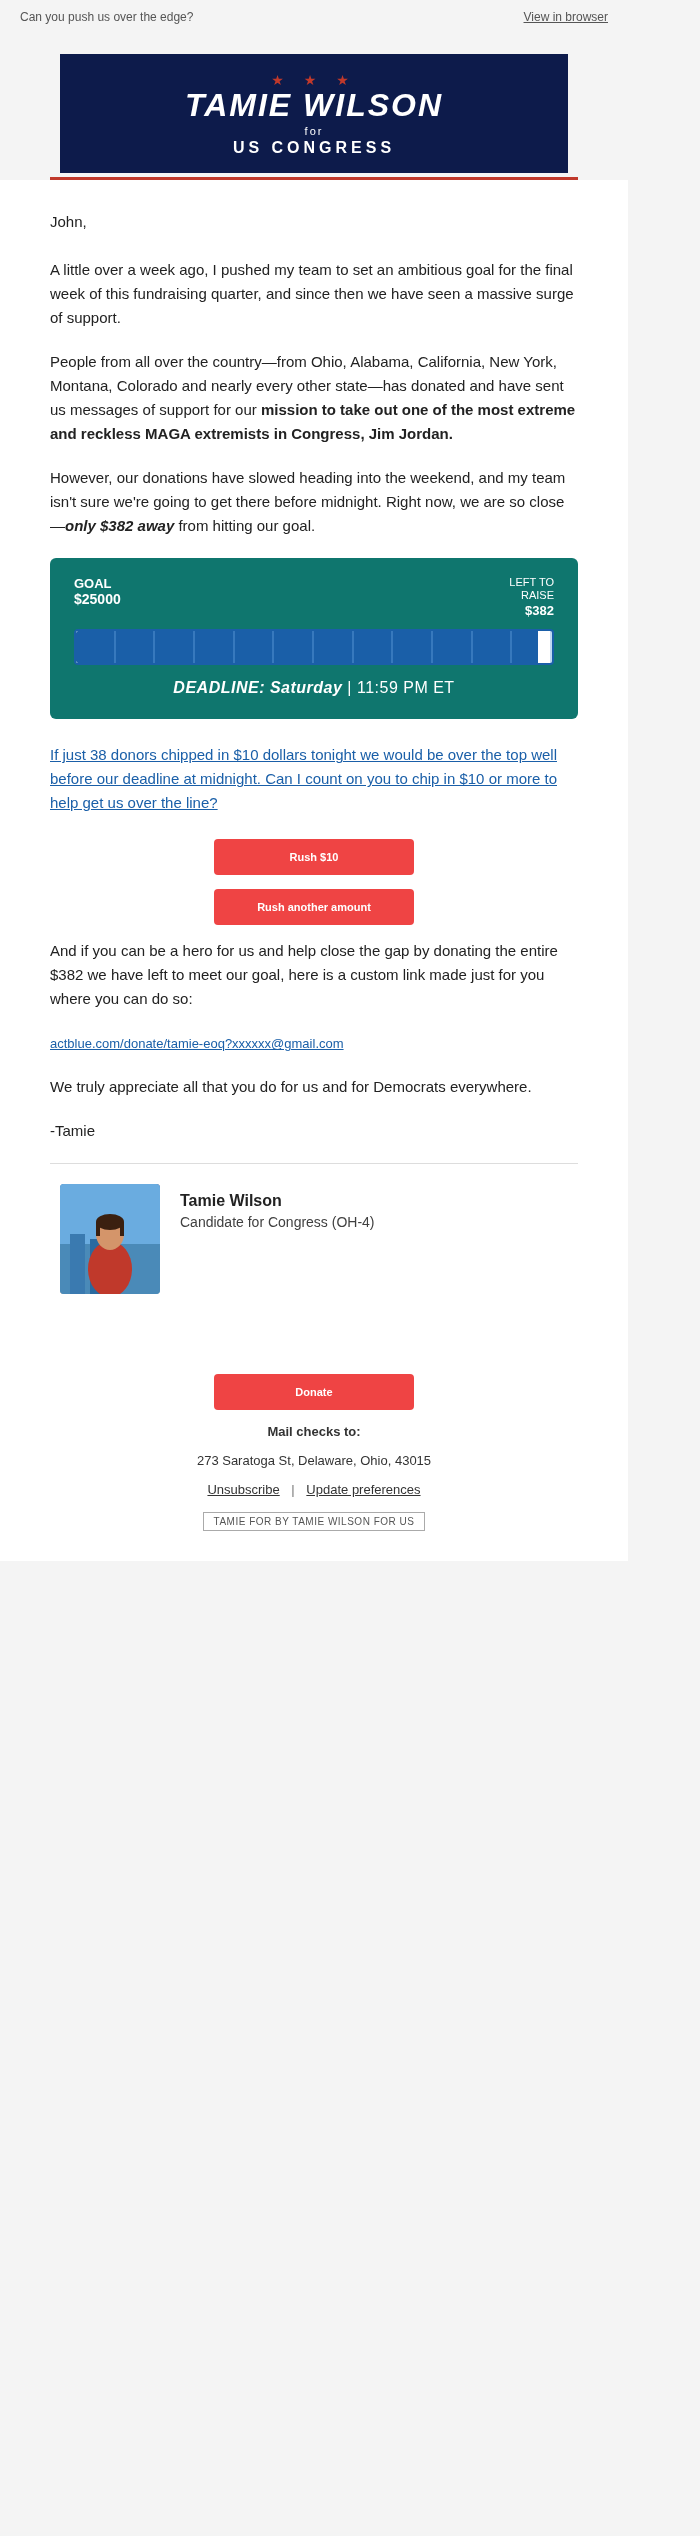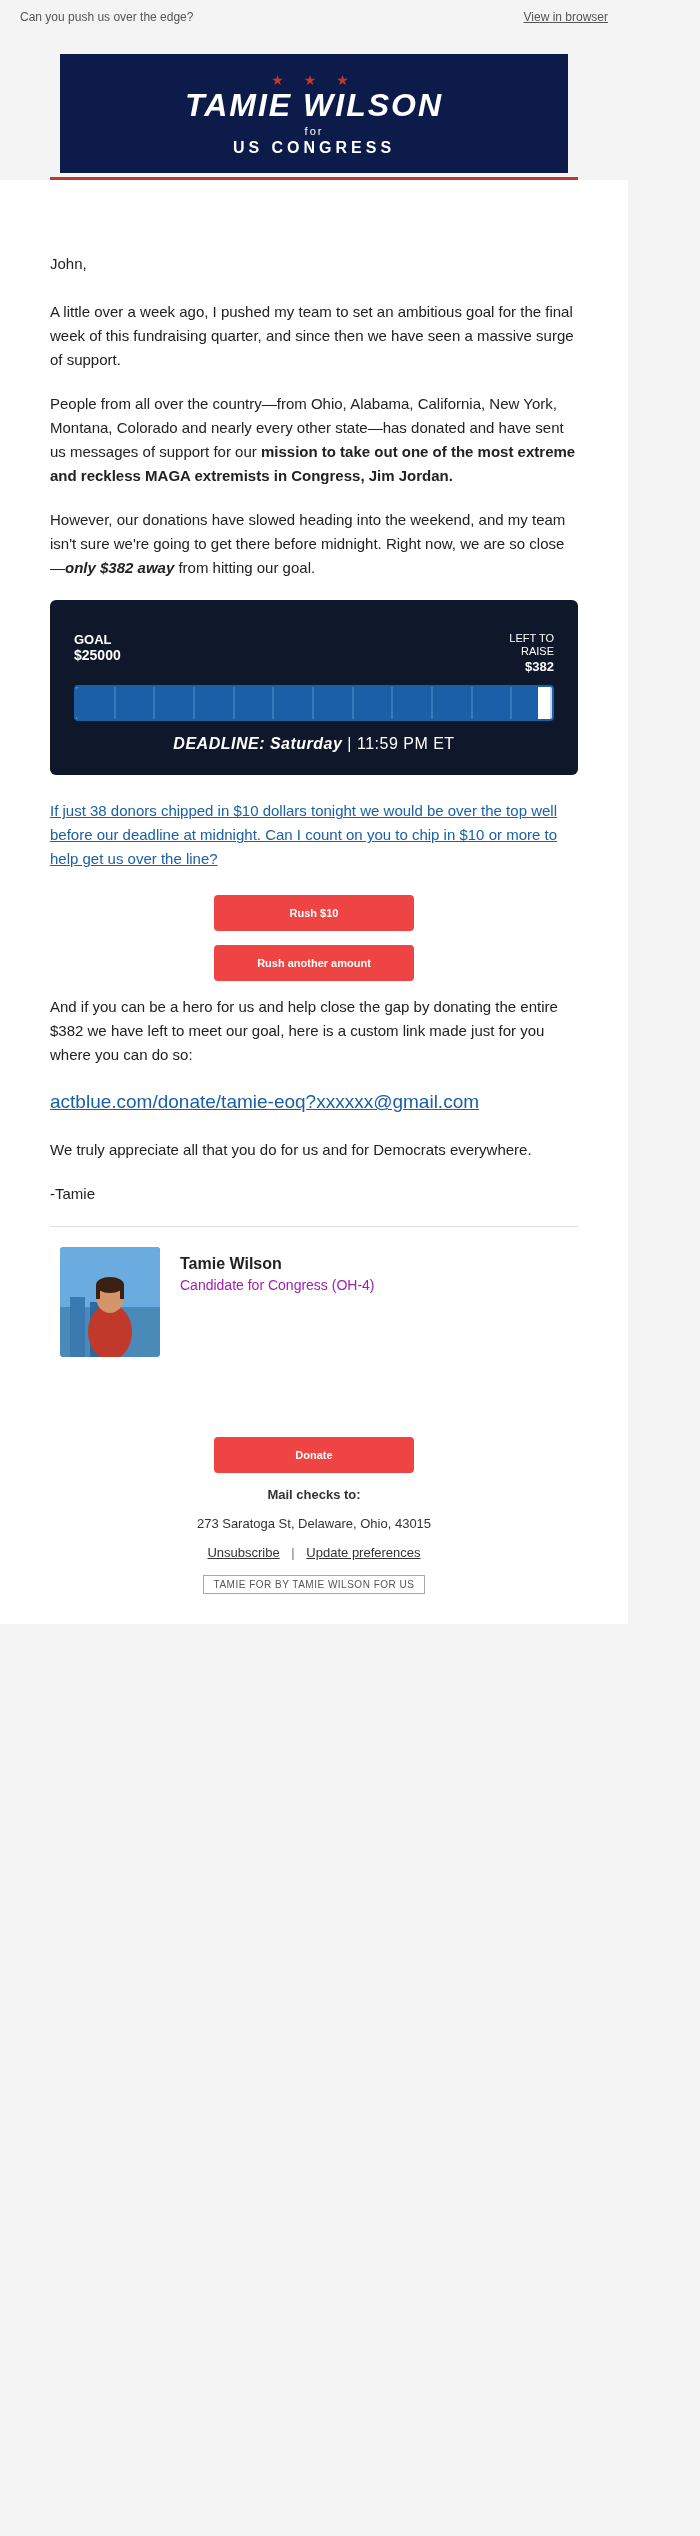--- a/index.html
+++ b/index.html
@@ -58,35 +58,34 @@
       font-weight: bold;
       letter-spacing: 4px;
     }
     .header-divider {
       border: none;
       border-top: 3px solid #c0392b;
       margin: 4px 20px 0;
     }
     .content {
       padding: 30px 50px;
-      margin-top: 42px;
     }
     .content p {
       margin-bottom: 20px;
       line-height: 1.6;
       color: #222;
       font-size: 15px;
     }
     .content p.salutation {
       margin-bottom: 24px;
     }
     .progress-box {
-      background: #0f172a;
+      background: #0f766e;
       border-radius: 6px;
-      padding: 32px 24px 22px;
+      padding: 18px 24px 22px;
       margin: 10px 0 24px;
     }
     .progress-labels {
       display: flex;
       justify-content: space-between;
       margin-bottom: 10px;
     }
     .progress-labels .goal-label {
       color: #fff;
       font-size: 13px;
@@ -164,21 +163,21 @@
       font-weight: bold;
       border: none;
       cursor: pointer;
       margin: 0 auto 14px;
       width: 200px;
       text-decoration: none;
     }
     .donate-link {
       color: #1a5fa8;
       text-decoration: underline;
-      font-size: 19px;
+      font-size: 13px;
     }
     .signature {
       font-size: 15px;
       color: #222;
       margin-bottom: 30px;
     }
     .bio-section {
       display: flex;
       align-items: flex-start;
       gap: 20px;
@@ -203,21 +202,21 @@
     .bio-info {
       padding-top: 8px;
     }
     .bio-name {
       font-weight: bold;
       font-size: 16px;
       margin-bottom: 4px;
     }
     .bio-title {
       font-size: 14px;
-      color: #a21caf;
+      color: #404040;
     }
     .footer-section {
       padding: 20px 50px 30px;
       text-align: center;
     }
     .footer-mail {
       font-size: 13px;
       color: #333;
       margin-bottom: 14px;
     }

